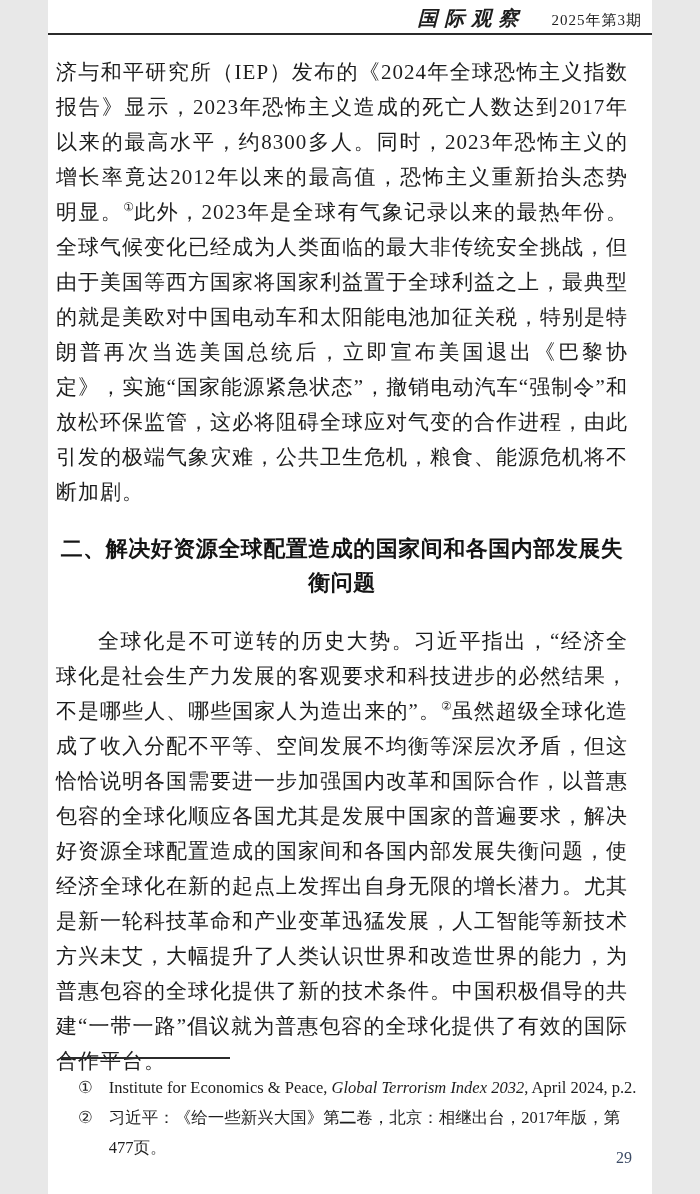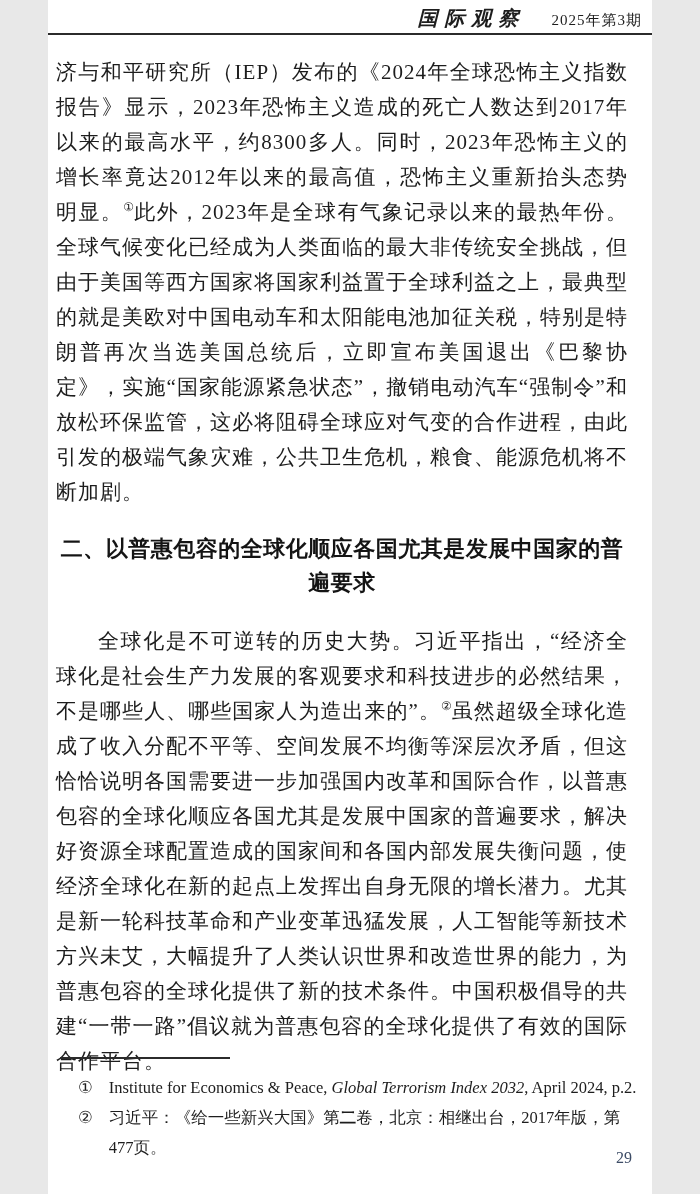--- a/index.html
+++ b/index.html
@@ -97,21 +97,21 @@
   <div class="running-head">
     <span class="journal-logo">国际观察</span>
     <span class="issue-label">2025年第3期</span>
   </div>
   <div class="head-rule"></div>
 
   <div class="content">
 
     <p class="para"><span>济与和平研究所（IEP）发布的《2024年全球恐怖主义指数报告》显示，2023年恐怖主义造成的死亡人数达到2017年以来的最高水平，约8300多人。同时，2023年恐怖主义的增长率竟达2012年以来的最高值，恐怖主义重新抬头态势明显。</span><sup class="fn-ref">①</sup><span>此外，2023年是全球有气象记录以来的最热年份。全球气候变化已经成为人类面临的最大非传统安全挑战，但由于美国等西方国家将国家利益置于全球利益之上，最典型的就是美欧对中国电动车和太阳能电池加征关税，特别是特朗普再次当选美国总统后，立即宣布美国退出《巴黎协定》，实施“国家能源紧急状态”，撤销电动汽车“强制令”和放松环保监管，这必将阻碍全球应对气变的合作进程，由此引发的极端气象灾难，公共卫生危机，粮食、能源危机将不断加剧。</span></p>
 
-    <h2 class="section-heading">二、以普惠包容的全球化顺应各国尤其是发展中国家的普遍要求</h2>
+    <h2 class="section-heading">二、解决好资源全球配置造成的国家间和各国内部发展失衡问题</h2>
 
     <p class="para indent"><span>全球化是不可逆转的历史大势。习近平指出，“经济全球化是社会生产力发展的客观要求和科技进步的必然结果，不是哪些人、哪些国家人为造出来的”。</span><sup class="fn-ref">②</sup><span>虽然超级全球化造成了收入分配不平等、空间发展不均衡等深层次矛盾，但这恰恰说明各国需要进一步加强国内改革和国际合作，以普惠包容的全球化顺应各国尤其是发展中国家的普遍要求，解决好资源全球配置造成的国家间和各国内部发展失衡问题，使经济全球化在新的起点上发挥出自身无限的增长潜力。尤其是新一轮科技革命和产业变革迅猛发展，人工智能等新技术方兴未艾，大幅提升了人类认识世界和改造世界的能力，为普惠包容的全球化提供了新的技术条件。中国积极倡导的共建“一带一路”倡议就为普惠包容的全球化提供了有效的国际合作平台。</span></p>
 
 
   </div>
 
   <div class="footnotes">
     <div class="footnote-separator"></div>
 
     <div class="footnote">

